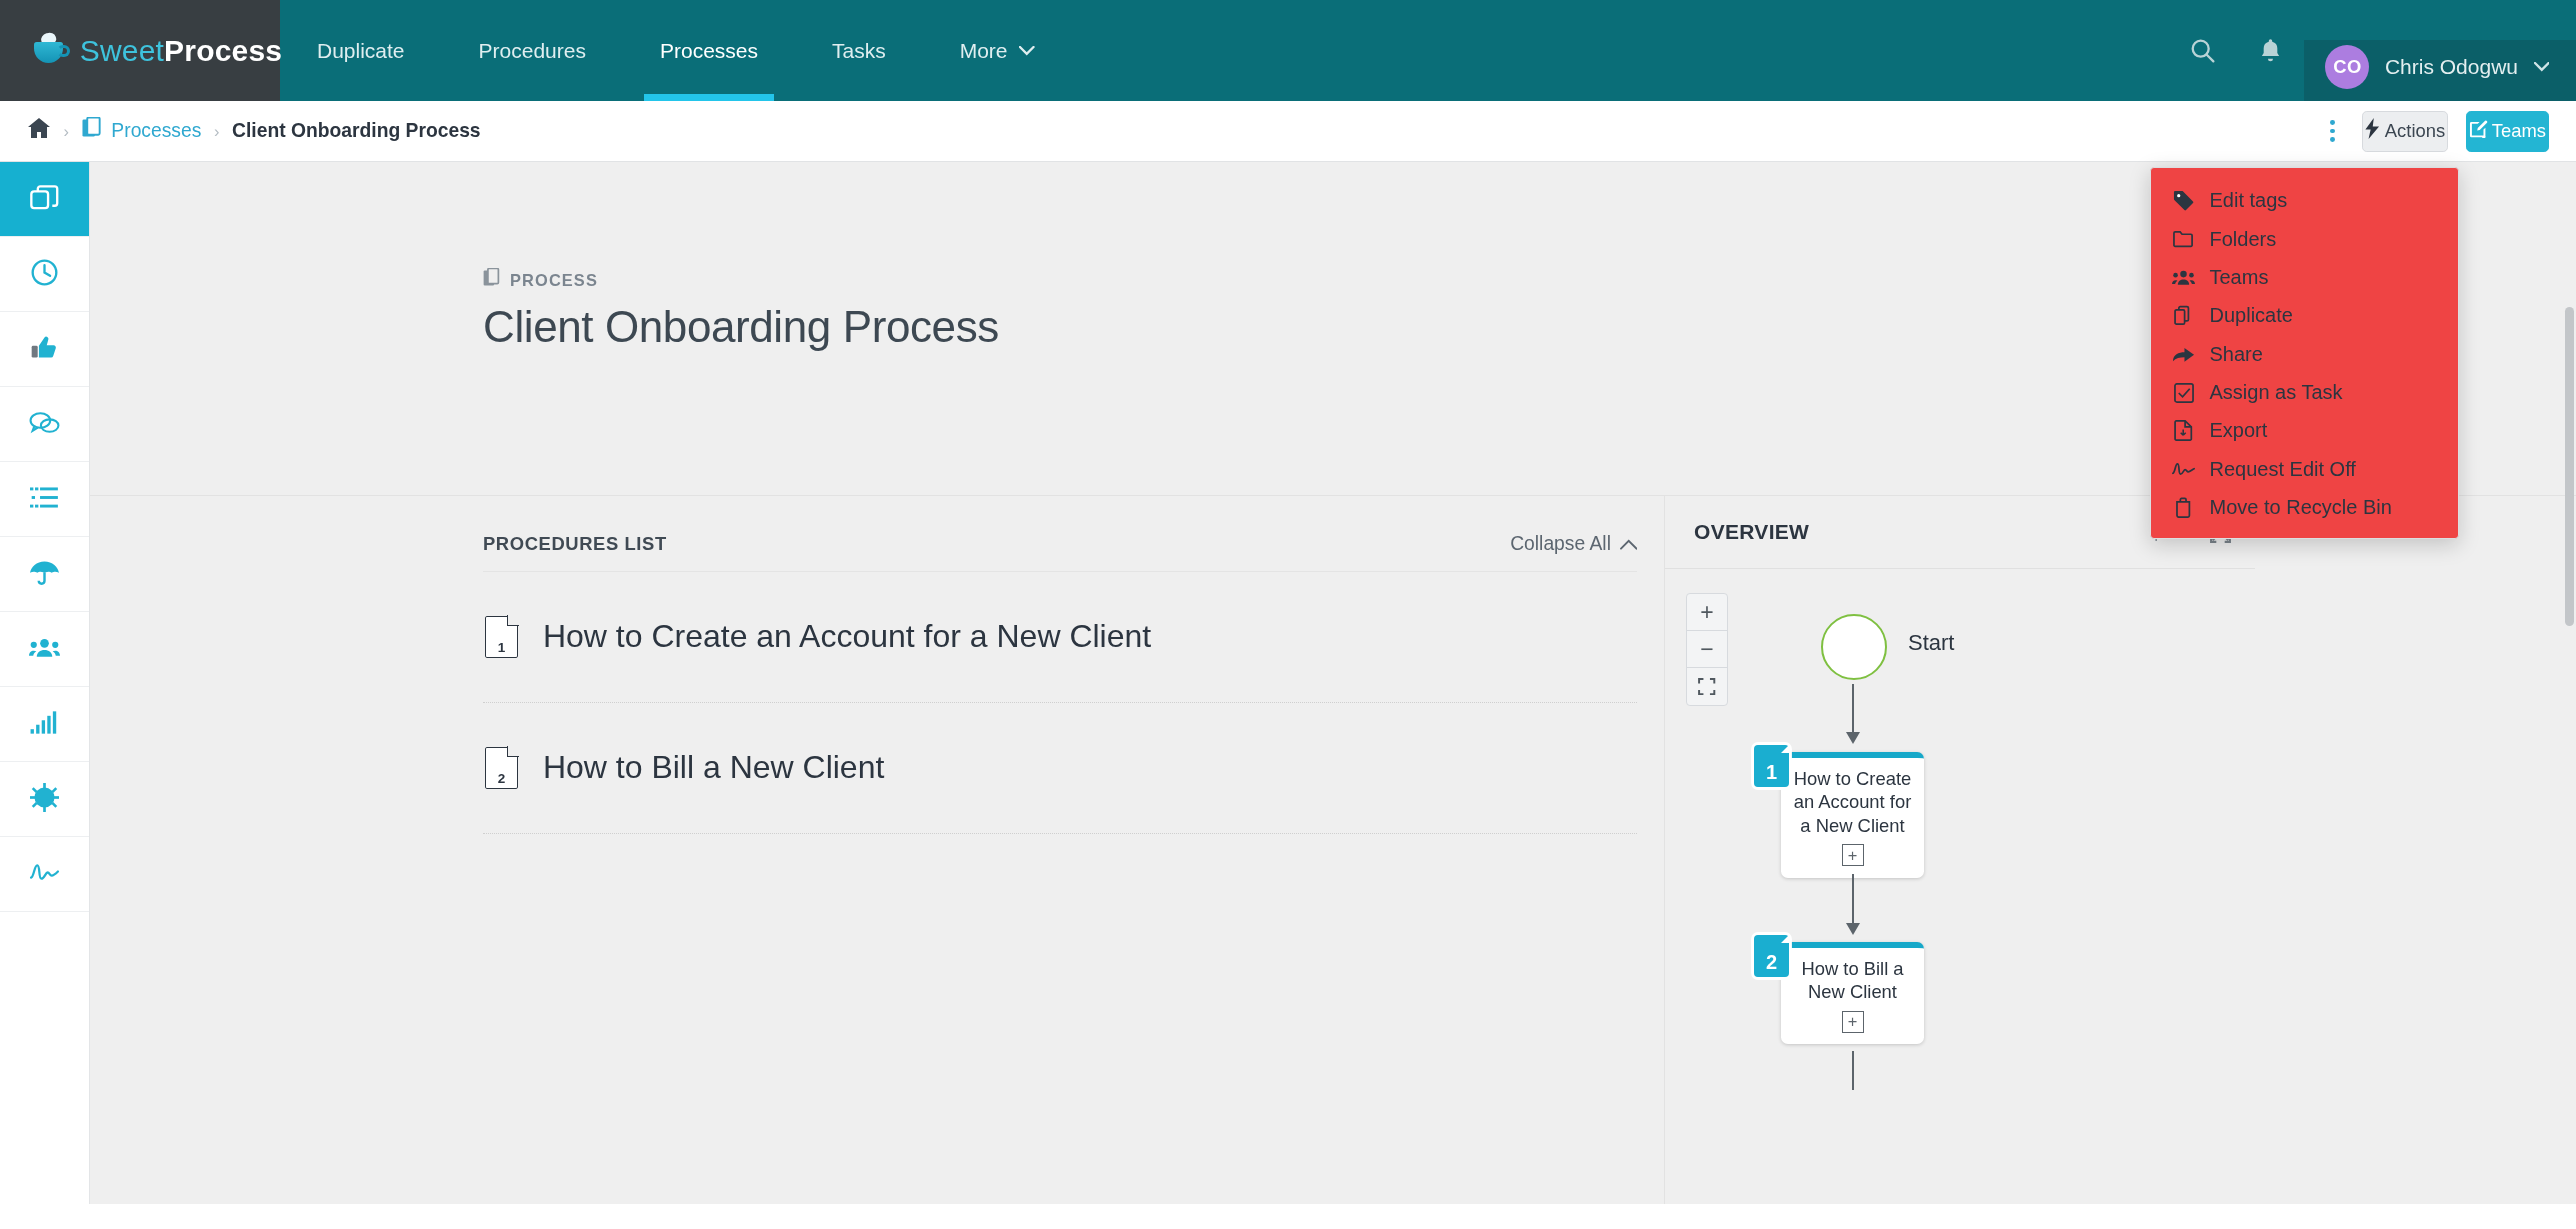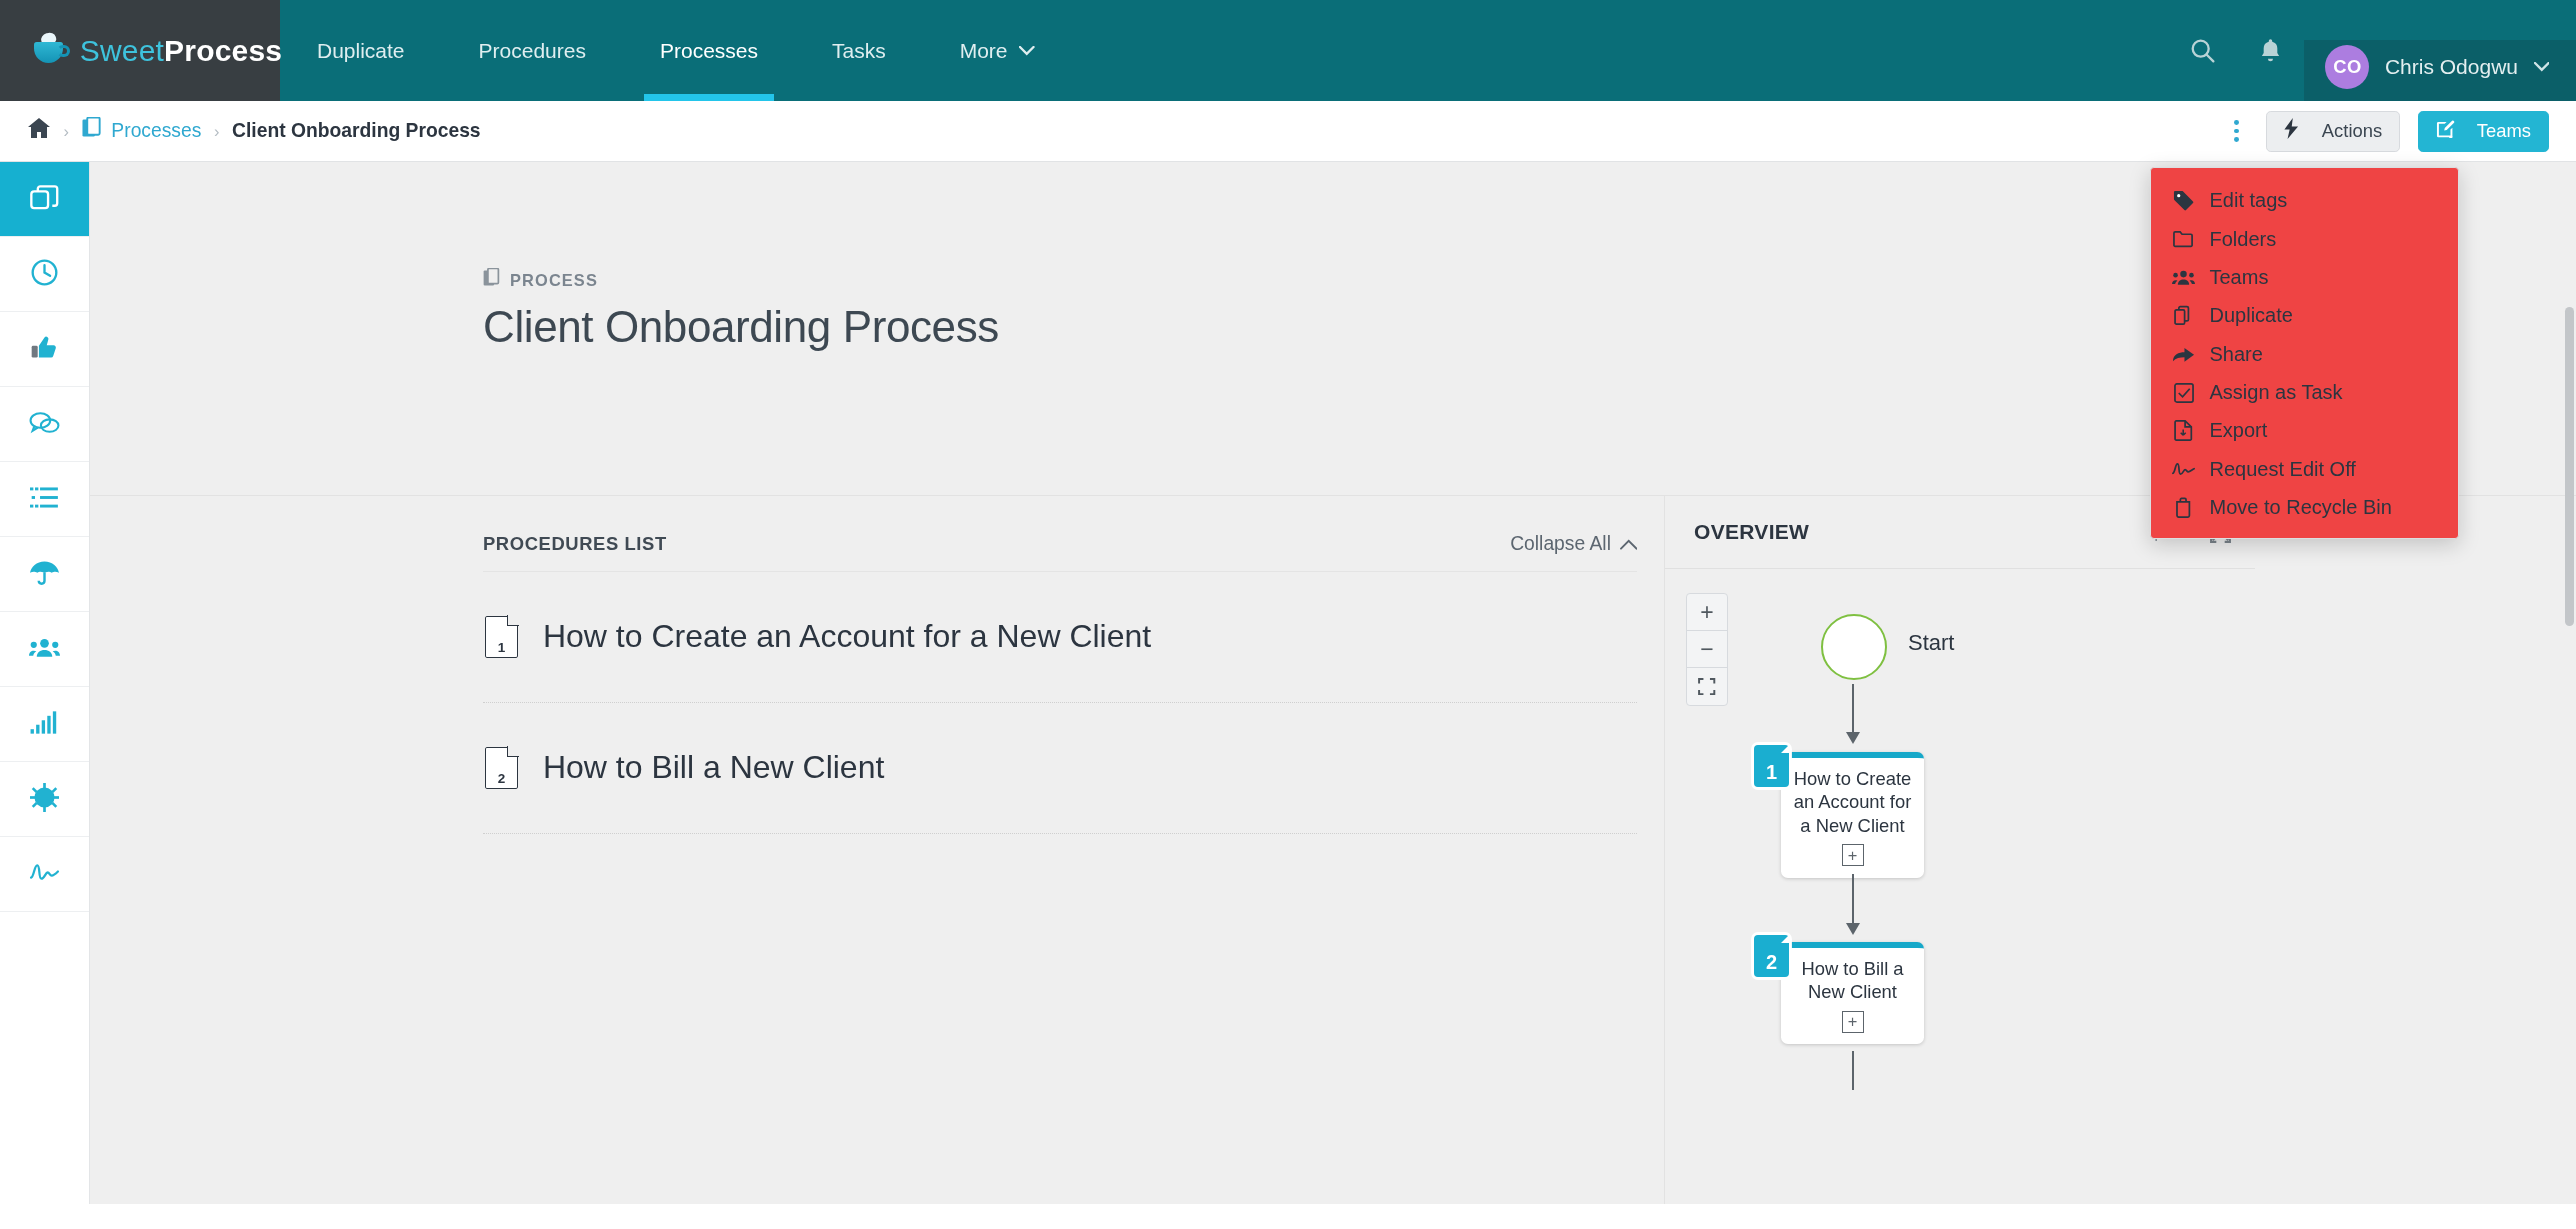--- a/index.html
+++ b/index.html
@@ -89,22 +89,22 @@
   }
   .crumb-current { color: #2c3540; font-size: 19.3px; font-weight: 700; white-space: nowrap; }
 
   .crumb-right { margin-left: auto; display: flex; align-items: center; gap: 17.4px; }
   .kebab {
     width: 25px; height: 33px; display: flex; flex-direction: column;
     align-items: center; justify-content: center; gap: 3.9px; cursor: pointer;
   }
   .kebab i { width: 4.8px; height: 4.8px; border-radius: 50%; background: #2fa8d0; display:block; }
   .btn {
-    display: flex; align-items: center; gap: 22px; height: 41px;
-    padding: 0 17px; border-radius: 4.8px; font-size: 18.4px; cursor: pointer;
+    display: flex; align-items: center; gap: 4px; height: 41px;
+    padding: 0 2px; border-radius: 4.8px; font-size: 18.4px; cursor: pointer;
     white-space: nowrap;
     text-align: center;
   }
   .btn-light { background: #eceef0; color: #3b4651; border: 1px solid #d7dade; }
   .btn-cyan { background: #23b5d3; color: #ffffff; border: 1px solid #23b5d3; }
 
   
   .rail {
     position: absolute; left: 0; top: 162px; width: 90px; bottom: 0;
     background: #ffffff; border-right: 1px solid #e3e5e7;

